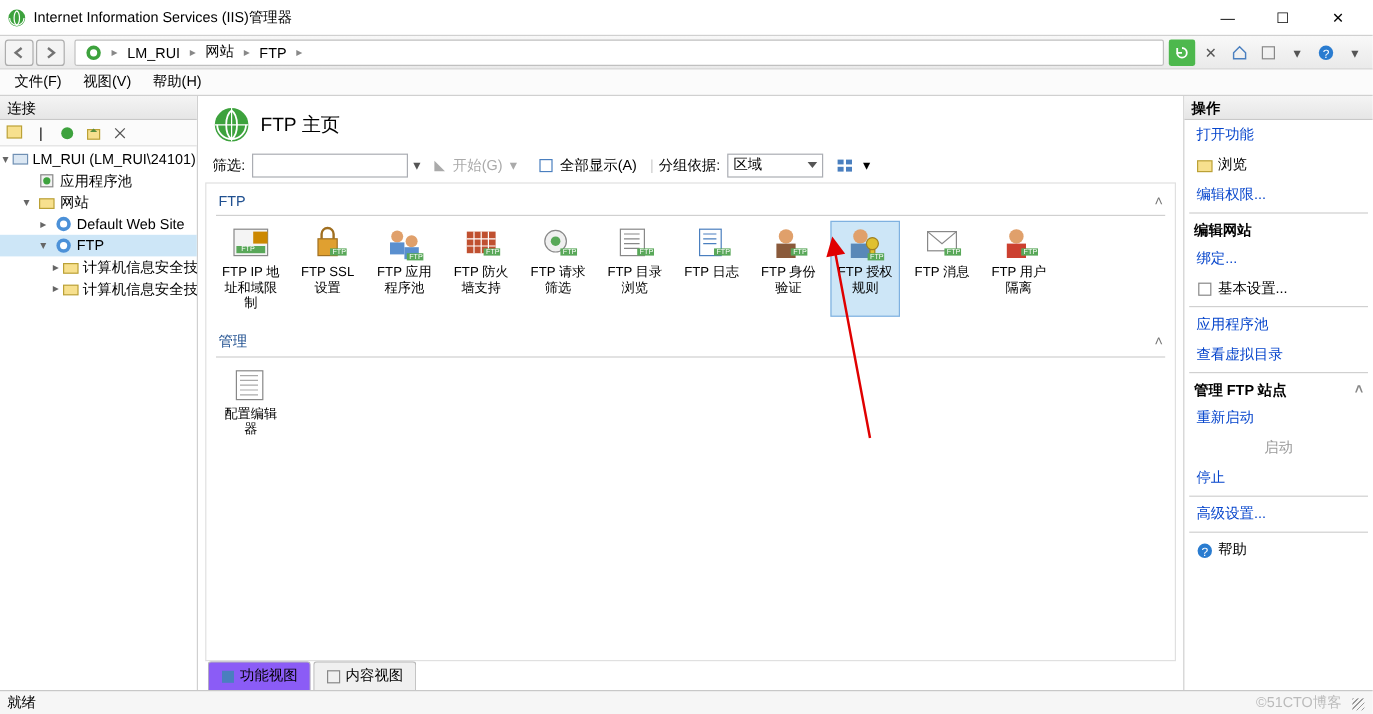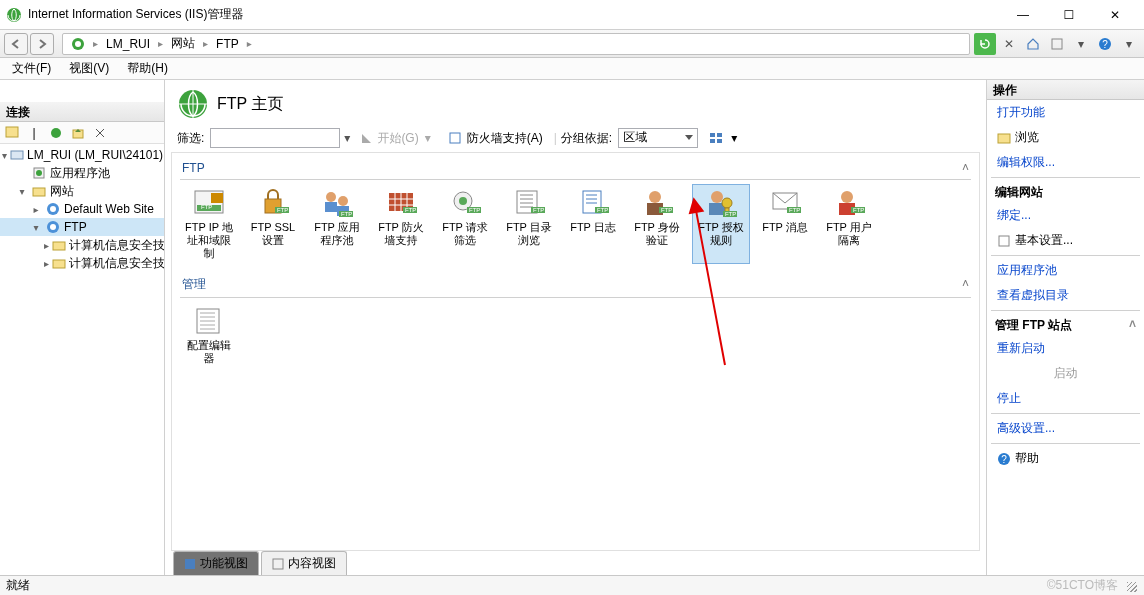--- a/index.html
+++ b/index.html
@@ -26,21 +26,21 @@
 
     
     .menubar { height: 22px; border-bottom:1px solid #d0d0d0; display:flex; align-items:center; padding:0 4px; gap:2px; background:#fbfbfb;}
     .menu-item { padding:2px 8px; cursor:pointer;}
 
     
     .main { display:flex; height: calc(100% - 30px - 28px - 22px - 20px); }
 
     
     .tree-col { width:165px; border-right:1px solid #d0d0d0; display:flex; flex-direction:column; }
-    .tree-header { height:20px; background:linear-gradient(#f4f4f4,#e6e6e6); border-bottom:1px solid #c8c8c8; padding:2px 6px; font-weight:bold;margin-top:22px;}
+    .tree-header { height:20px; background:linear-gradient(#f4f4f4,#e6e6e6); border-bottom:1px solid #c8c8c8; padding:2px 6px; font-weight:normal;}
     .tree-toolbar { height:22px; border-bottom:1px solid #e0e0e0; display:flex; align-items:center; padding:0 4px; gap:6px; background:#fbfbfb;}
     .tree-tool-btn{width:16px;height:16px;cursor:pointer; display:flex;align-items:center;justify-content:center;}
     .tree { padding:2px 0; overflow:auto; flex:1;}
     .tree-row { display:flex; align-items:center; height:18px; padding-right:2px; cursor:pointer; white-space:nowrap;}
     .tree-row.selected{background:#cde6f7;}
     .tree-toggle{width:12px;text-align:center;color:#666; font-size:10px; cursor:pointer;}
     .tree-indent-1{padding-left:2px;} .tree-indent-2{padding-left:16px;} .tree-indent-3{padding-left:30px;} .tree-indent-4{padding-left:44px;}
     .tree-icon{width:16px;height:16px;margin:0 3px; display:inline-flex;align-items:center;justify-content:center;}
 
     
@@ -60,21 +60,21 @@
     .group-header{color:#205090; padding:4px 2px; display:flex; align-items:center; border-bottom:1px solid #d0d0d0; margin-bottom:4px; cursor:pointer;}
     .group-header .grp-chev{flex:1; text-align:right; color:#777;}
     .icon-grid{display:flex; flex-wrap:wrap; gap:6px 6px;}
     .feature-item{width:58px; text-align:center; cursor:pointer; padding:2px; border:1px solid transparent;}
     .feature-item.selected{background:#cde6f7; border-color:#7fb1e0;}
     .feature-icn{width:32px;height:32px;margin:0 auto 2px; display:flex; align-items:center; justify-content:center;}
     .feature-label{font-size:11px; line-height:1.2; word-break:break-all; min-height:26px;}
 
     .tabs-row { height:24px; display:flex; align-items:flex-end; padding:0 8px; gap:2px;}
     .tab { border:1px solid #b8b8b8; border-bottom:none; border-radius:3px 3px 0 0; padding:3px 10px; background:#f0f0f0; cursor:pointer; display:flex; align-items:center; gap:4px;}
-    .tab.active{background:#737373;}
+    .tab.active{background:#8b5cf6;}
 
     
     .right-col { width:158px; border-left:1px solid #d0d0d0; display:flex; flex-direction:column;}
     .right-header { height:20px; background:linear-gradient(#f4f4f4,#e6e6e6); border-bottom:1px solid #c8c8c8; padding:2px 6px; font-weight:bold;}
     .right-scroll{overflow:auto; flex:1; font-size:12px;}
     .action-item{display:flex; align-items:center; gap:4px; padding:4px 10px; cursor:pointer;}
     .action-item.link{color:#0645cc;}
     .action-item.disabled{color:#9a9a9a; cursor:default;justify-content:center;}
     .action-sep{height:1px; background:#d0d0d0; margin:2px 4px;}
     .action-group{padding:4px 8px 2px; font-weight:bold;}
@@ -287,21 +287,21 @@
       <label>筛选:</label>
       <input class="filter-input" style="">
       <span style="color:#555;">▾</span>
       <span class="tool-btn disabled"><svg width="10" height="10">
             <path d="M1 1 L1 10 L10 10 Z" fill="#aaa"></path>
           </svg><span>开始(G)</span> ▾</span>
       <span class="tool-btn">
           <svg width="12" height="12">
             <rect x="1" y="1" width="10" height="10" fill="none" stroke="#4a7fbf"></rect>
           </svg>
-          <span>防火墙支持(A)</span>
+          <span>全部显示(A)</span>
         </span>
       <span style="color:#ccc;">|</span>
       <label>分组依据:</label>
       <span class="combo">
           <span>区域</span>
         </span>
       <span class="tool-btn"><svg width="16" height="12">
             <rect x="1" y="1" width="5" height="4" fill="#4a7fbf"></rect>
             <rect x="8" y="1" width="5" height="4" fill="#4a7fbf"></rect>
             <rect x="1" y="7" width="5" height="4" fill="#4a7fbf"></rect>

